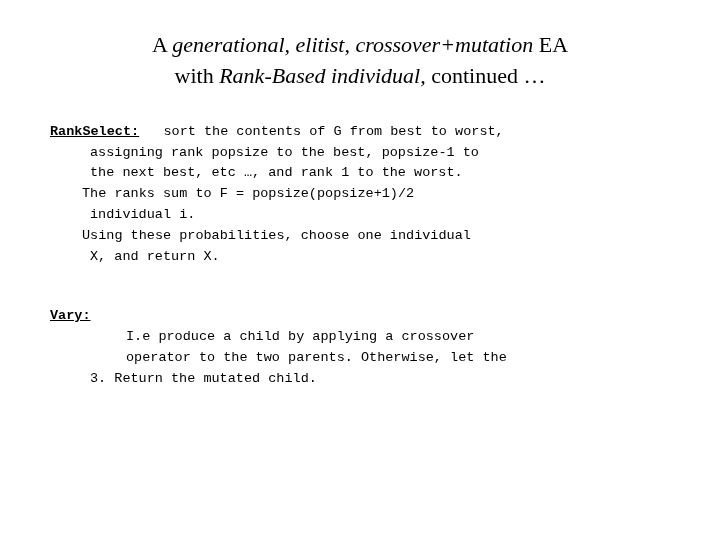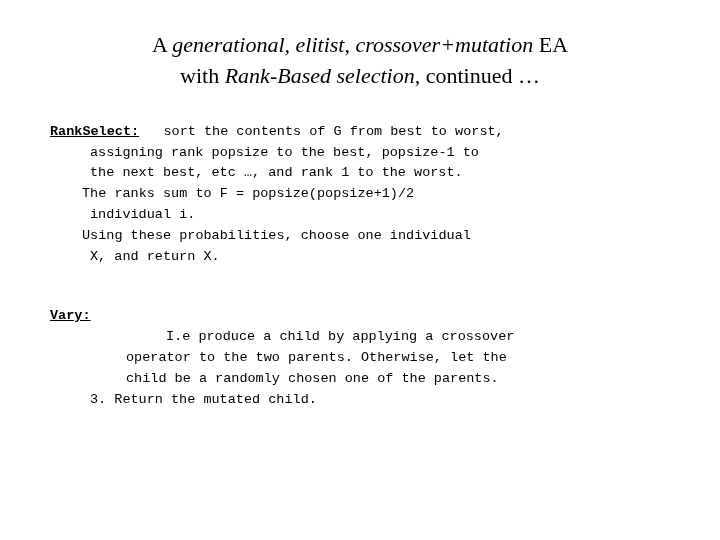--- a/index.html
+++ b/index.html
@@ -67,21 +67,21 @@
 </head>
 <body>
 
 <div class="page">
 
   <div class="title-block">
     <div class="title-line">
       A <span class="italic">generational, elitist, crossover+mutation</span> EA
     </div>
     <div class="title-line">
-      with <span class="italic">Rank-Based selection,</span> continued …
+      with <span class="italic">Rank-Based individual,</span> continued …
     </div>
   </div>
 
   <div class="section code-block">
     <div>
       <span class="section-label">RankSelect:</span>
       &nbsp; sort the contents of G from best to worst,
     </div>
     <div class="indent1">
       assigning rank <span class="code-italic">popsize</span> to the best, <span class="code-italic">popsize</span>-1 to
@@ -102,27 +102,24 @@
       X, and return X.
     </div>
   </div>
 
   <br>
 
   <div class="section code-block">
     <div>
       <span class="section-label">Vary:</span>
     </div>
-    <div style="margin-left: 116px;">
+    <div style="margin-left: 76px;">
       I.e produce a child by applying a crossover
     </div>
     <div style="margin-left: 76px;">
       operator to the two parents. Otherwise, let the
-    </div>
-    <div style="margin-left: 76px;">
-      child be a randomly chosen one of the parents.
     </div>
     <div class="indent1">
       3. Return the mutated child.
     </div>
   </div>
 
 </div>
 
 </body></html>

